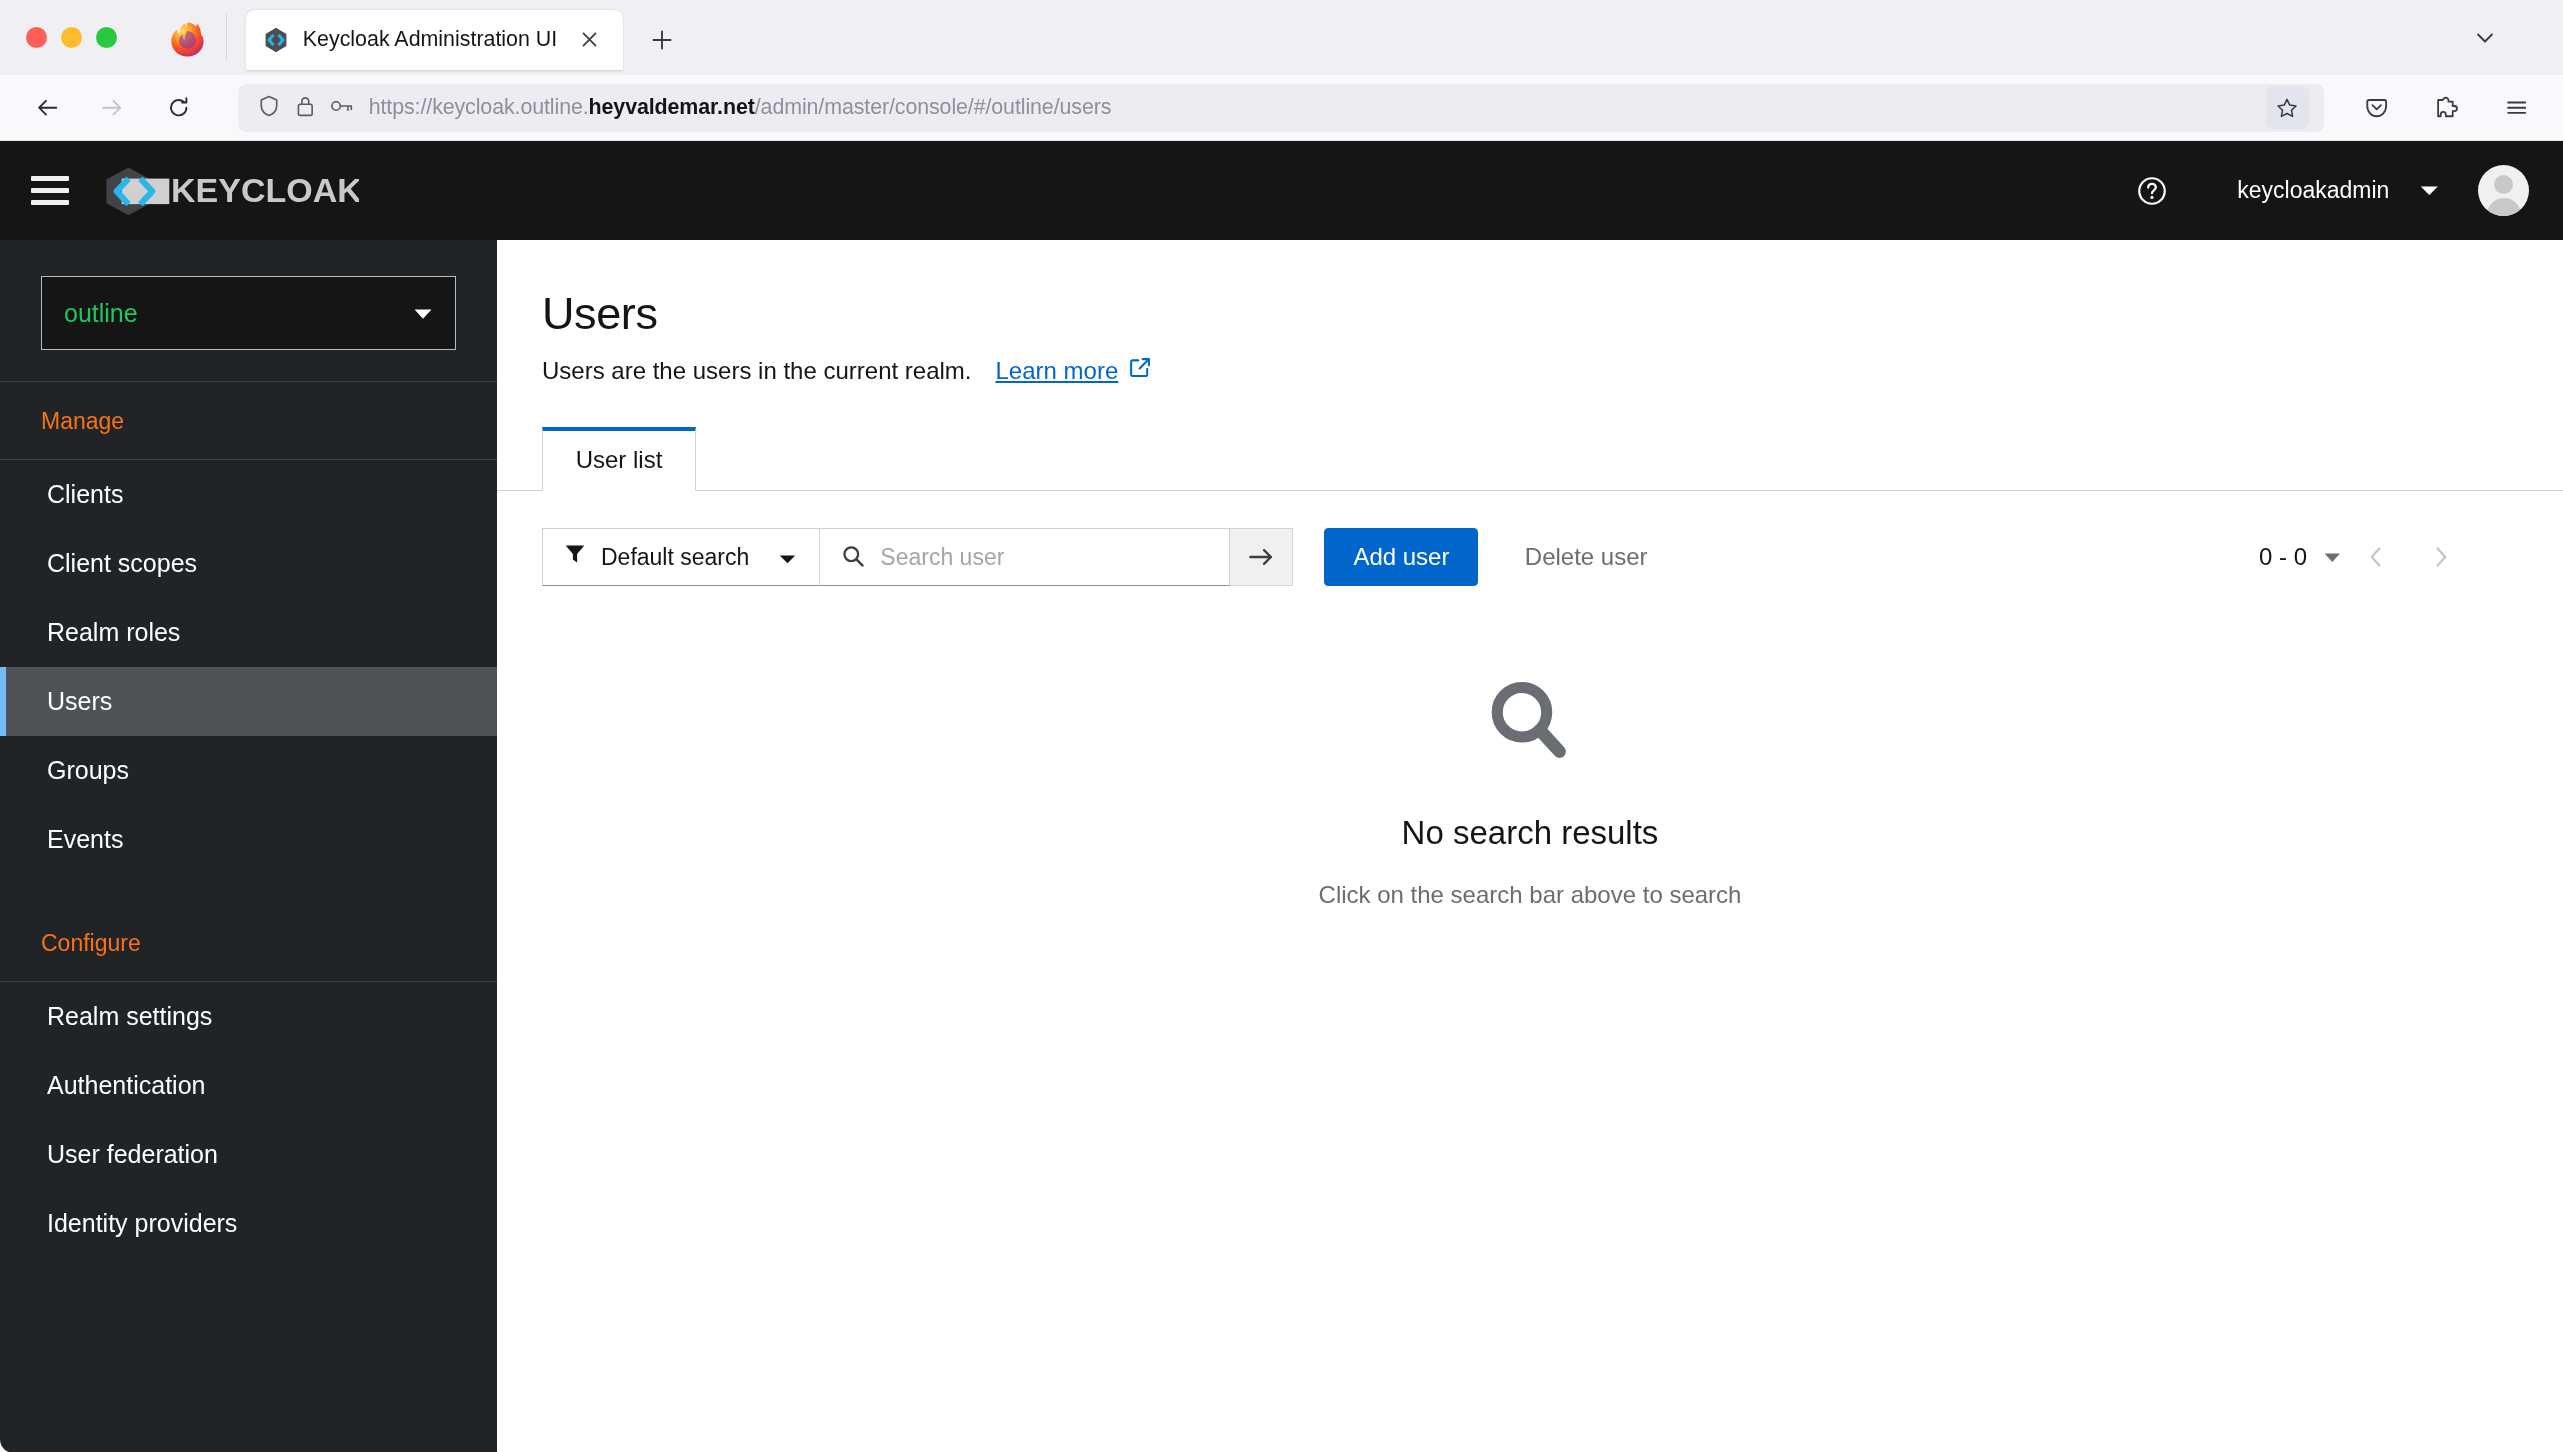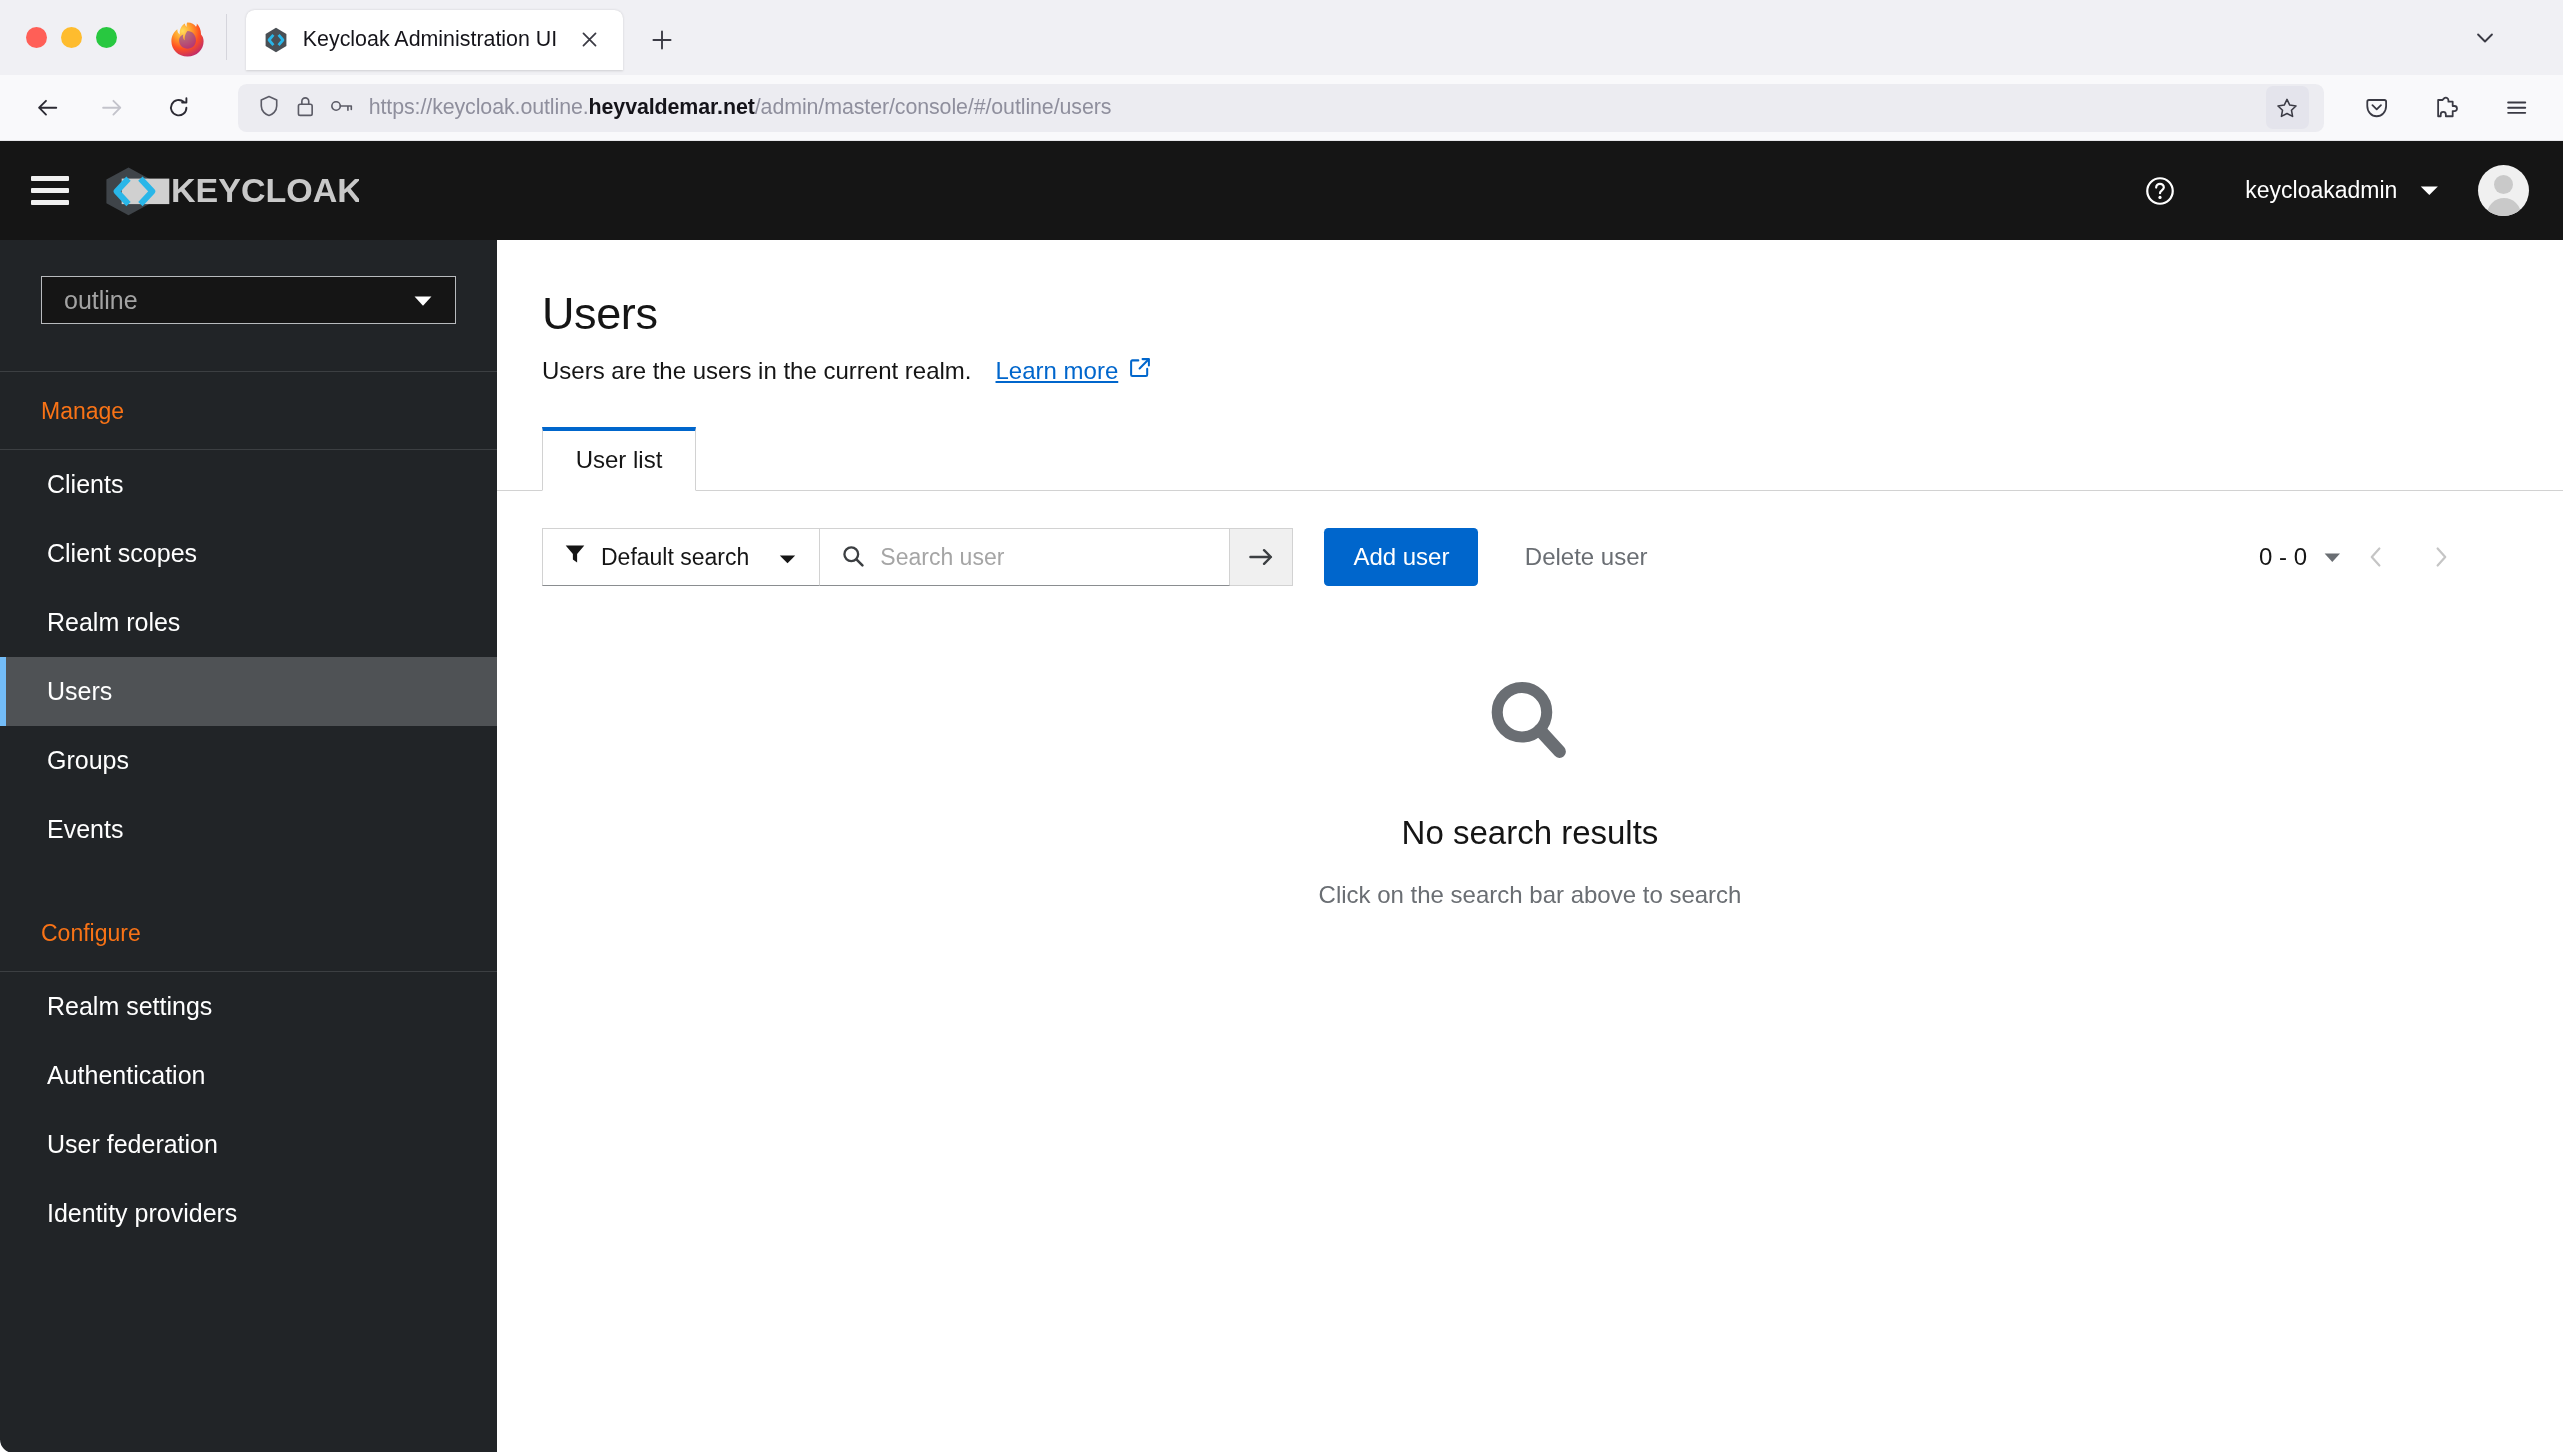--- a/index.html
+++ b/index.html
@@ -67,40 +67,40 @@
   .kc-masthead {
     height: 99px; background: #151515; display: flex; align-items: center;
     padding: 0 34px 0 0; flex: none;
   }
   .kc-burger { width: 62px; margin-left: 19px; display: flex; flex-direction: column; gap: 7.7px; align-items: center; }
   .kc-burger span { display: block; width: 38px; height: 4.3px; background: #f0f0f0; border-radius: 0.9px; }
   .kc-logo { margin-left: 20.6px; display: flex; align-items: center; }
   .kc-spacer { flex: 1; }
   .kc-help { width: 51px; height: 51px; display: flex; align-items: center; justify-content: center; }
   .kc-user {
-    display: flex; align-items: center; gap: 22px; margin-left: 60px; color: #fff; font-size: 23px;
+    display: flex; align-items: center; gap: 30px; margin-left: 60px; color: #fff; font-size: 23px;
   }
   .kc-avatar {
     width: 51px; height: 51px; border-radius: 50%; background: #f0f0f0;
     margin-left: 38px; position: relative; overflow: hidden; flex: none;
   }
   .kc-avatar::before { content:""; position:absolute; width:19px; height:19px; border-radius:50%; background:#c9c9c9; left:16.3px; top:10.3px; }
   .kc-avatar::after { content:""; position:absolute; width:34px; height:22px; border-radius:17px 17px 0 0; background:#c9c9c9; left:8.6px; top:33px; }
 
   .kc-body { flex: 1; display: flex; min-height: 0; }
 
   
   .kc-sidebar {
     width: 497px; background: #212427; flex: none; display: flex; flex-direction: column;
     border-bottom-left-radius: 13.7px; padding-top: 19px;
   }
   .realm-select {
-    margin: 17px 41px 16px 41px; height: 48px; background: #151515; border: 0.9px solid #b8bbbe;
+    margin: 17px 41px 0 41px; height: 74px; background: #151515; border: 0.9px solid #b8bbbe;
     display: flex; align-items: center; justify-content: space-between;
-    padding: 0 20.6px 0 22px; color: #a3a3a3; font-size: 25px;
+    padding: 0 20.6px 0 22px; color: #22c55e; font-size: 25px;
   }
   .sect-divider { height: 0.9px; background: #3c3f42; margin-top: 31px; }
   .nav-heading {
     color: #f97316; font-size: 23px; padding: 26px 41px 24px 41px;
   }
   .nav-item {
     color: #fff; font-size: 25px; height: 69px; display: flex; align-items: center;
     padding-left: 41px; border-left: 6.9px solid transparent; position: relative;
   }
   .nav-item.active { background: #4f5255; border-left-color: #73bcf7; }

